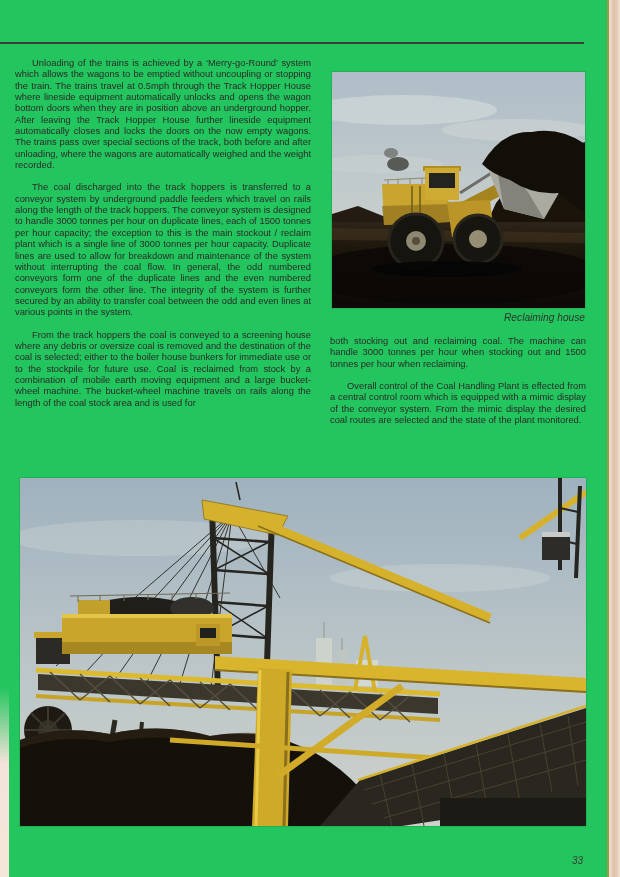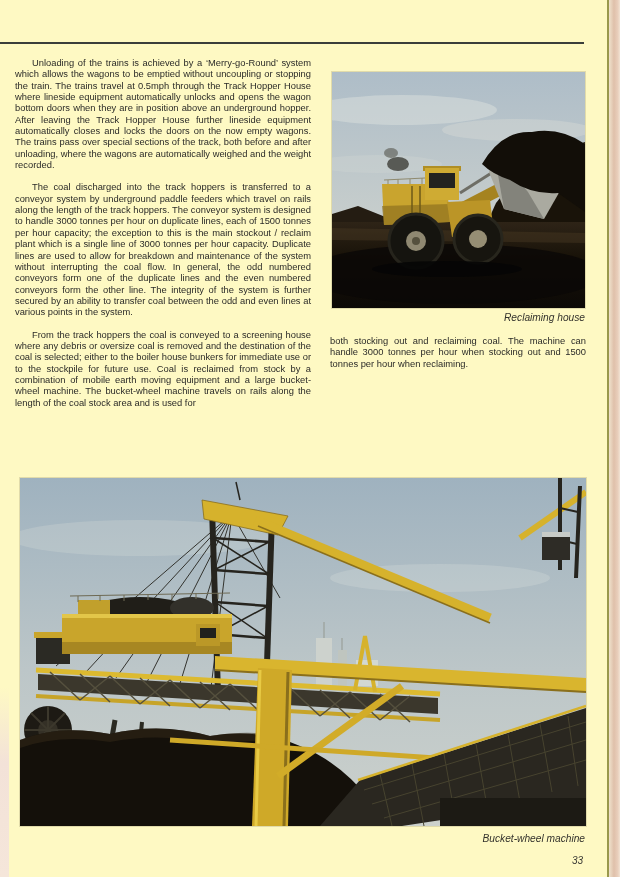--- a/index.html
+++ b/index.html
@@ -1,17 +1,17 @@
 <!DOCTYPE html>
 <html><head>
 <meta charset="utf-8">
 <style>
   html,body{margin:0;padding:0;}
   body{width:620px;height:877px;overflow:hidden;background:#e9e6d2;}
-  .page{position:absolute;left:0;top:0;width:620px;height:877px;background:#fef9c3;font-family:"Liberation Sans",sans-serif;}
+  .page{position:absolute;left:0;top:0;width:620px;height:877px;background:#22c55e;font-family:"Liberation Sans",sans-serif;}
   .top-rule{position:absolute;left:0;top:42px;width:584px;height:2px;background:#3a3e3a;}
   .edge-right{position:absolute;right:0;top:0;bottom:0;width:11px;background:linear-gradient(90deg,#efe2cc 0%,#dfc0aa 45%,#e9cfbc 80%,#f2e3d3 100%);border-left:2px solid #99984c;}
   .edge-bl{position:absolute;left:0;bottom:0;width:9px;height:190px;background:linear-gradient(180deg,rgba(243,226,216,0) 0%,#f3e2d8 40%,#f5e6da 100%);}
   .col{position:absolute;color:#2b2b28;font-size:9.35px;line-height:11.35px;text-align:justify;}
   .col p{margin:0 0 11px 0;text-indent:17px;}
   .col p.cont{text-indent:0;}
   .col1{left:15px;top:58px;width:296px;}
   .col2{left:330px;top:336px;width:256px;}
   .photo{position:absolute;box-shadow:0 0 0 1px rgba(60,50,30,0.15);}
   .photo svg{display:block;width:100%;height:100%;}
@@ -84,20 +84,21 @@
       <circle cx="146" cy="167" r="24" fill="none" stroke="#28261d" stroke-width="3"></circle>
       <circle cx="146" cy="167" r="9" fill="#968e74"></circle>
       <ellipse cx="115" cy="197" rx="75" ry="8" fill="#060505" opacity="0.9"></ellipse>
     </svg>
   </div>
 
   <div class="caption caption1">Reclaiming house</div>
 
   <div class="col col2">
     <p class="cont">both stocking out and reclaiming coal. The machine can handle 3000 tonnes per hour when stocking out and 1500 tonnes per hour when reclaiming.</p>
+    <p>Overall control of the Coal Handling Plant is effected from a central control room which is equipped with a mimic display of the conveyor system. From the mimic display the desired coal routes are selected and the state of the plant monitored.</p>
   </div>
 
   <div class="photo photo2">
     <svg viewBox="0 0 566 348" preserveAspectRatio="none">
       <defs>
         <linearGradient id="sky2" x1="0" y1="0" x2="0" y2="1">
           <stop offset="0" stop-color="#9fb2bf"></stop>
             <stop offset="0.55" stop-color="#bcc6c8"></stop>
             <stop offset="1" stop-color="#ccd1cc"></stop>
         </linearGradient>
@@ -172,20 +173,19 @@
       <polygon points="300,348 340,302 566,230 566,320 382,348" fill="#2a2720"></polygon>
       <g stroke="#47432f" stroke-width="1">
         <path d="M360,296 L372,348 M392,286 L404,348 M424,276 L436,344 M456,266 L468,334 M488,256 L500,324 M520,246 L532,314 M548,238 L558,308"></path>
         <path d="M344,312 L566,244 M352,326 L566,262 M364,340 L566,282"></path>
       </g>
       <path d="M338,302 L566,228" stroke="#d6b22c" stroke-width="2.5"></path>
       <polygon points="420,320 566,320 566,348 420,348" fill="#1c1a14"></polygon>
     </svg>
   </div>
 
-  <div class="caption caption2">Bucket-wheel machine</div>
 
   <div class="pagenum">33</div>
 
   <div class="edge-bl"></div>
   <div class="edge-right"></div>
 
 </div>
 
 </body></html>

